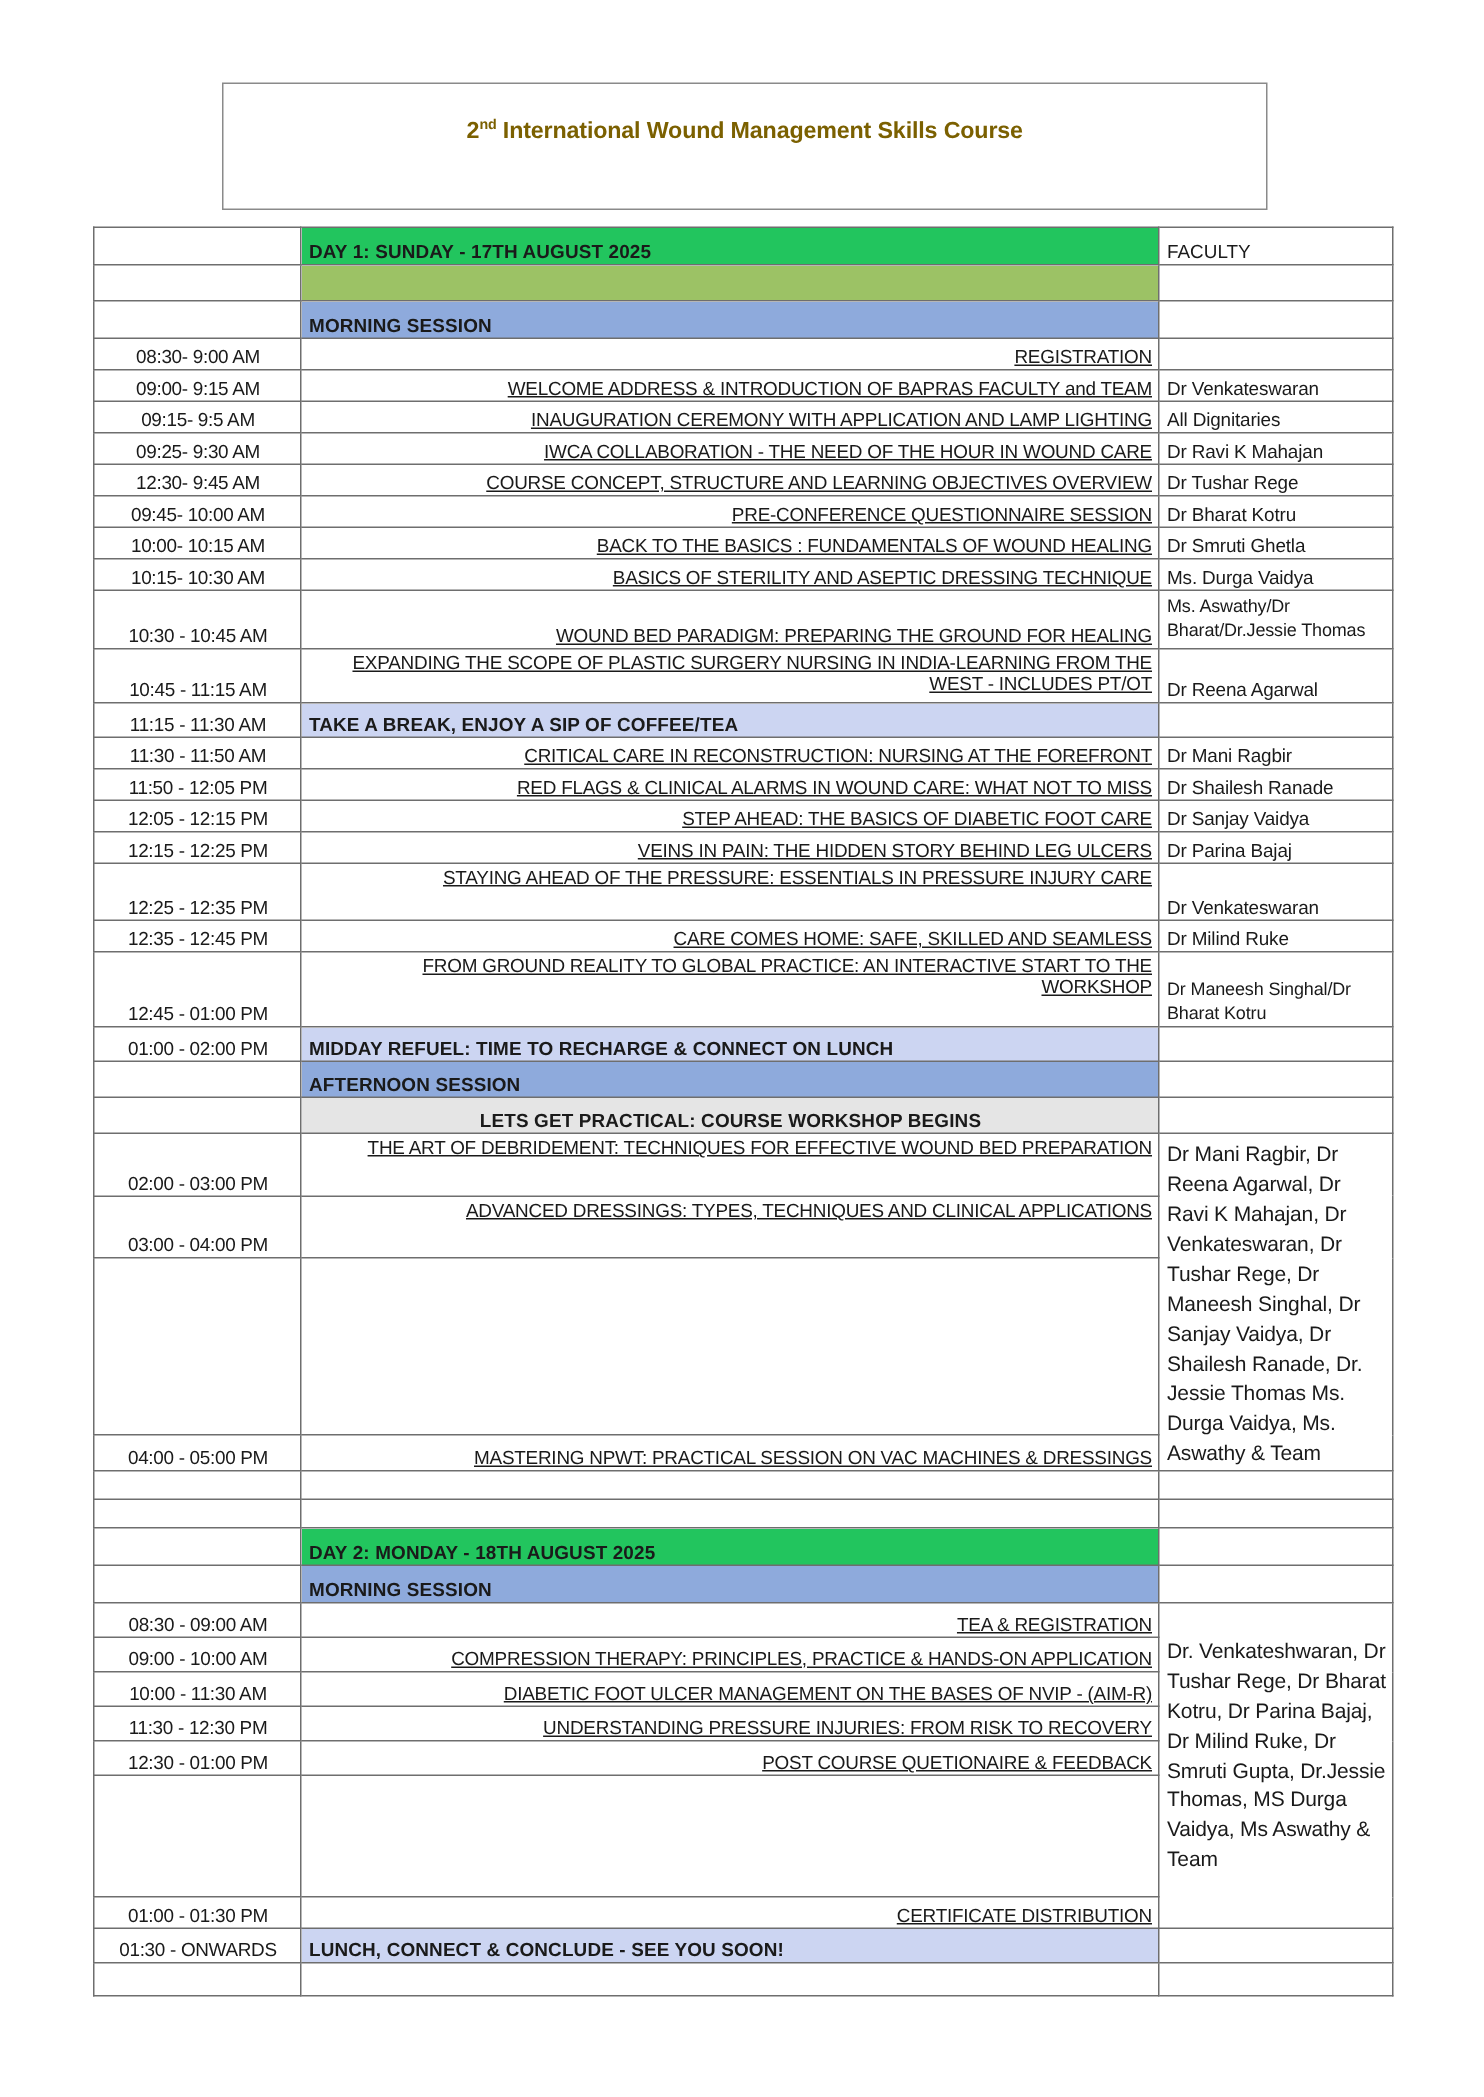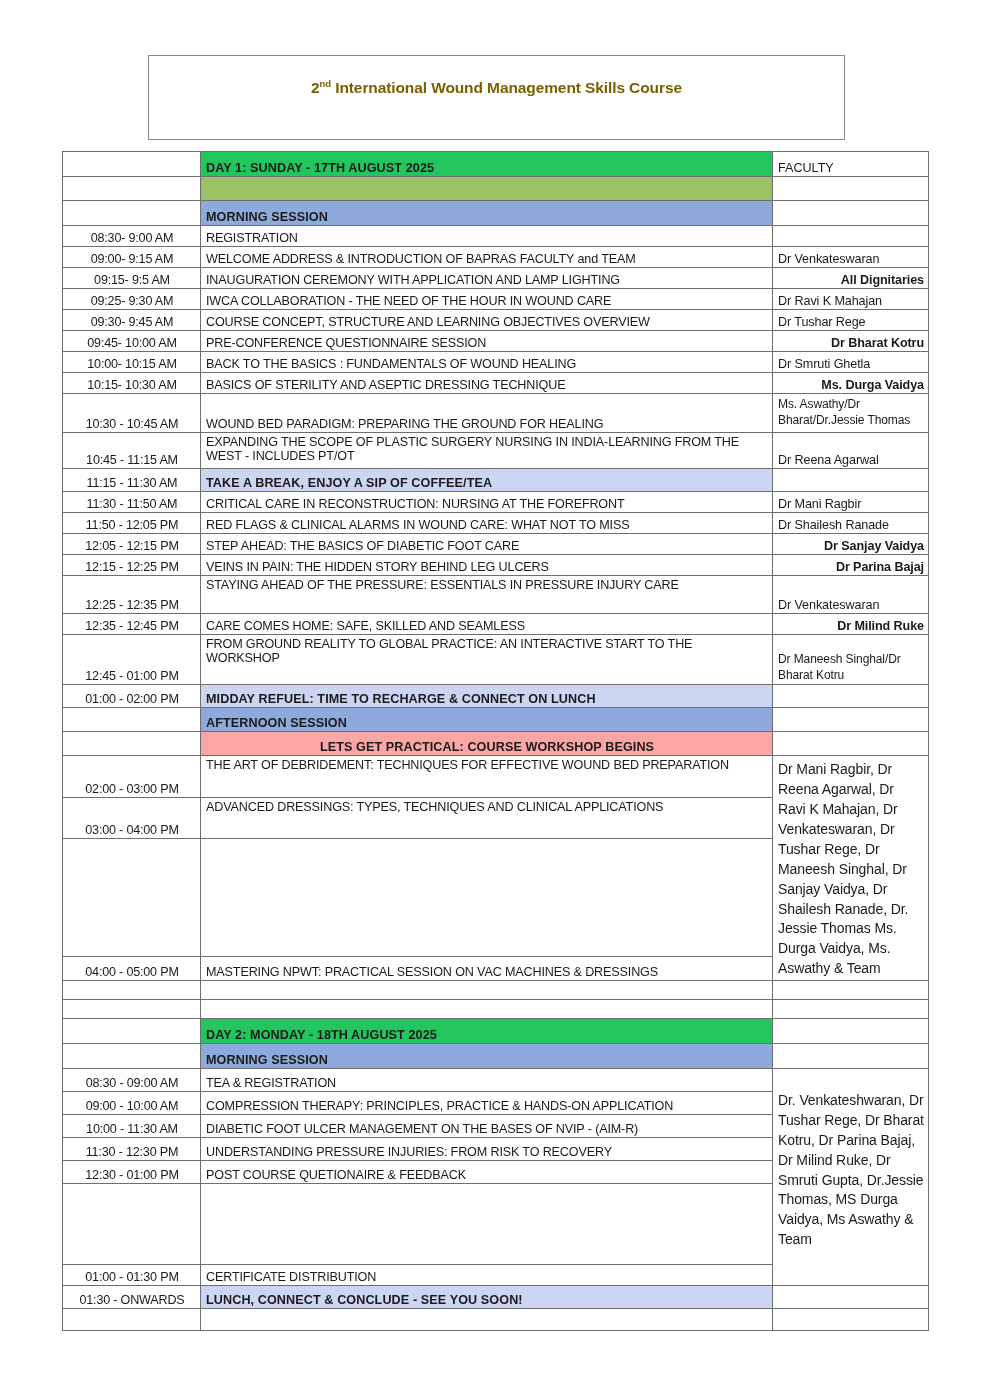--- a/index.html
+++ b/index.html
@@ -85,36 +85,37 @@
   td.time {
     text-align: center;
     font-size: 12.6px;
     white-space: nowrap;
     vertical-align: bottom;
     padding-bottom: 2px;
     letter-spacing: -0.2px;
   }
   
   td.topic {
-    text-align: left;
+    text-align: right;
     letter-spacing: -0.15px;
     vertical-align: bottom;
     padding-bottom: 2px;
+    text-decoration: underline;
   }
   td.topic.top { vertical-align: top; padding-top: 2px; }
   
   td.fac {
     text-align: left;
     font-size: 11.6px;
     letter-spacing: -0.1px;
     vertical-align: bottom;
     padding-bottom: 2px;
     padding-left: 6px;
   }
-  td.fac.centerish { text-align: right; font-weight: bold; }
+  td.fac.centerish { text-align: left; }
   td.fac.tall {
     vertical-align: top;
     padding-top: 4px;
     line-height: 1.42;
     font-size: 14px;
   }
   td.fac.two-line {
     line-height: 1.35;
     vertical-align: middle;
     font-size: 12px;
@@ -137,21 +138,21 @@
     letter-spacing: 0.1px;
   }
   td.band-lav {
     background: #ccd5f2;
     font-weight: bold;
     font-size: 13.4px;
     vertical-align: middle;
     letter-spacing: 0.1px;
   }
   td.band-gray {
-    background: #fca5a5;
+    background: #e5e5e5;
     font-weight: bold;
     font-size: 13.4px;
     text-align: center;
     vertical-align: middle;
     letter-spacing: 0.1px;
   }
   td.hdr-faculty {
     font-size: 12.6px;
     vertical-align: middle;
     text-align: left;
@@ -209,21 +210,21 @@
           <td class="time">09:15- 9:5 AM</td>
           <td class="topic">INAUGURATION CEREMONY WITH APPLICATION AND LAMP LIGHTING</td>
           <td class="fac centerish">All Dignitaries</td>
         </tr>
         <tr style="height:21px">
           <td class="time">09:25- 9:30 AM</td>
           <td class="topic">IWCA COLLABORATION - THE NEED OF THE HOUR IN WOUND CARE</td>
           <td class="fac">Dr Ravi K Mahajan</td>
         </tr>
         <tr style="height:21px">
-          <td class="time">09:30- 9:45 AM</td>
+          <td class="time">12:30- 9:45 AM</td>
           <td class="topic">COURSE CONCEPT, STRUCTURE AND LEARNING OBJECTIVES OVERVIEW</td>
           <td class="fac">Dr Tushar Rege</td>
         </tr>
         <tr style="height:21px">
           <td class="time">09:45- 10:00 AM</td>
           <td class="topic">PRE-CONFERENCE QUESTIONNAIRE SESSION</td>
           <td class="fac centerish">Dr Bharat Kotru</td>
         </tr>
         <tr style="height:21px">
           <td class="time">10:00- 10:15 AM</td>

